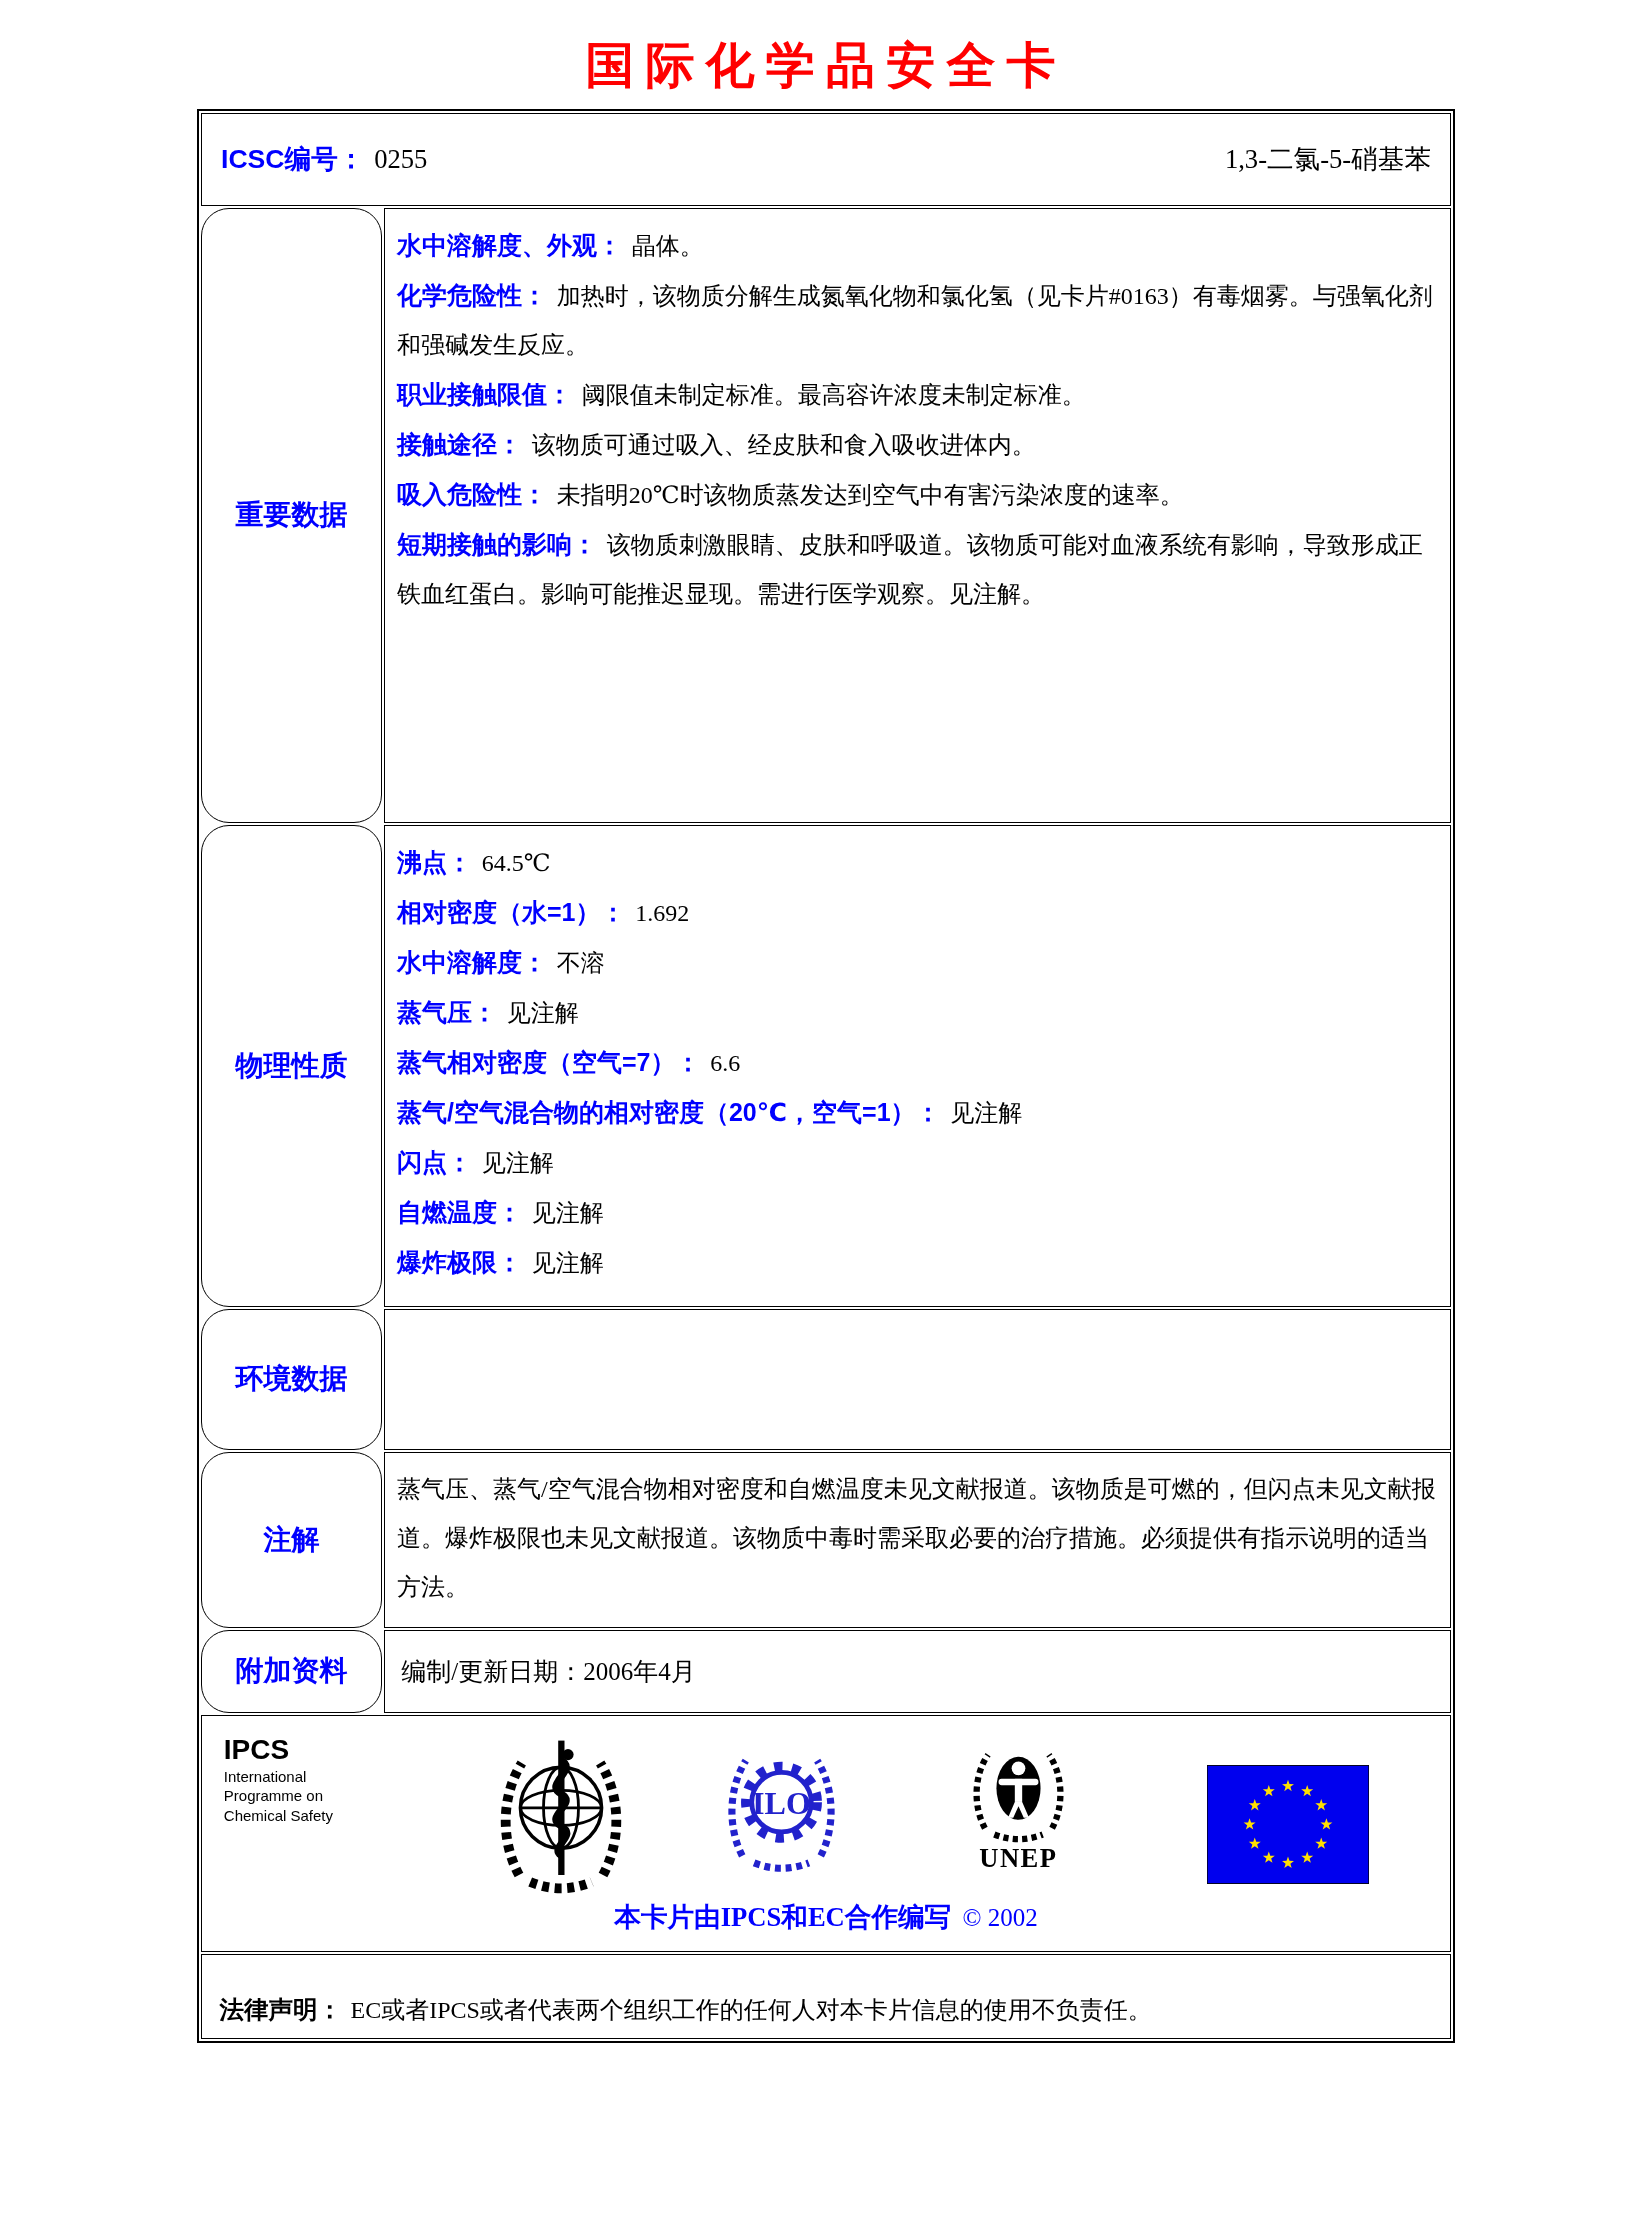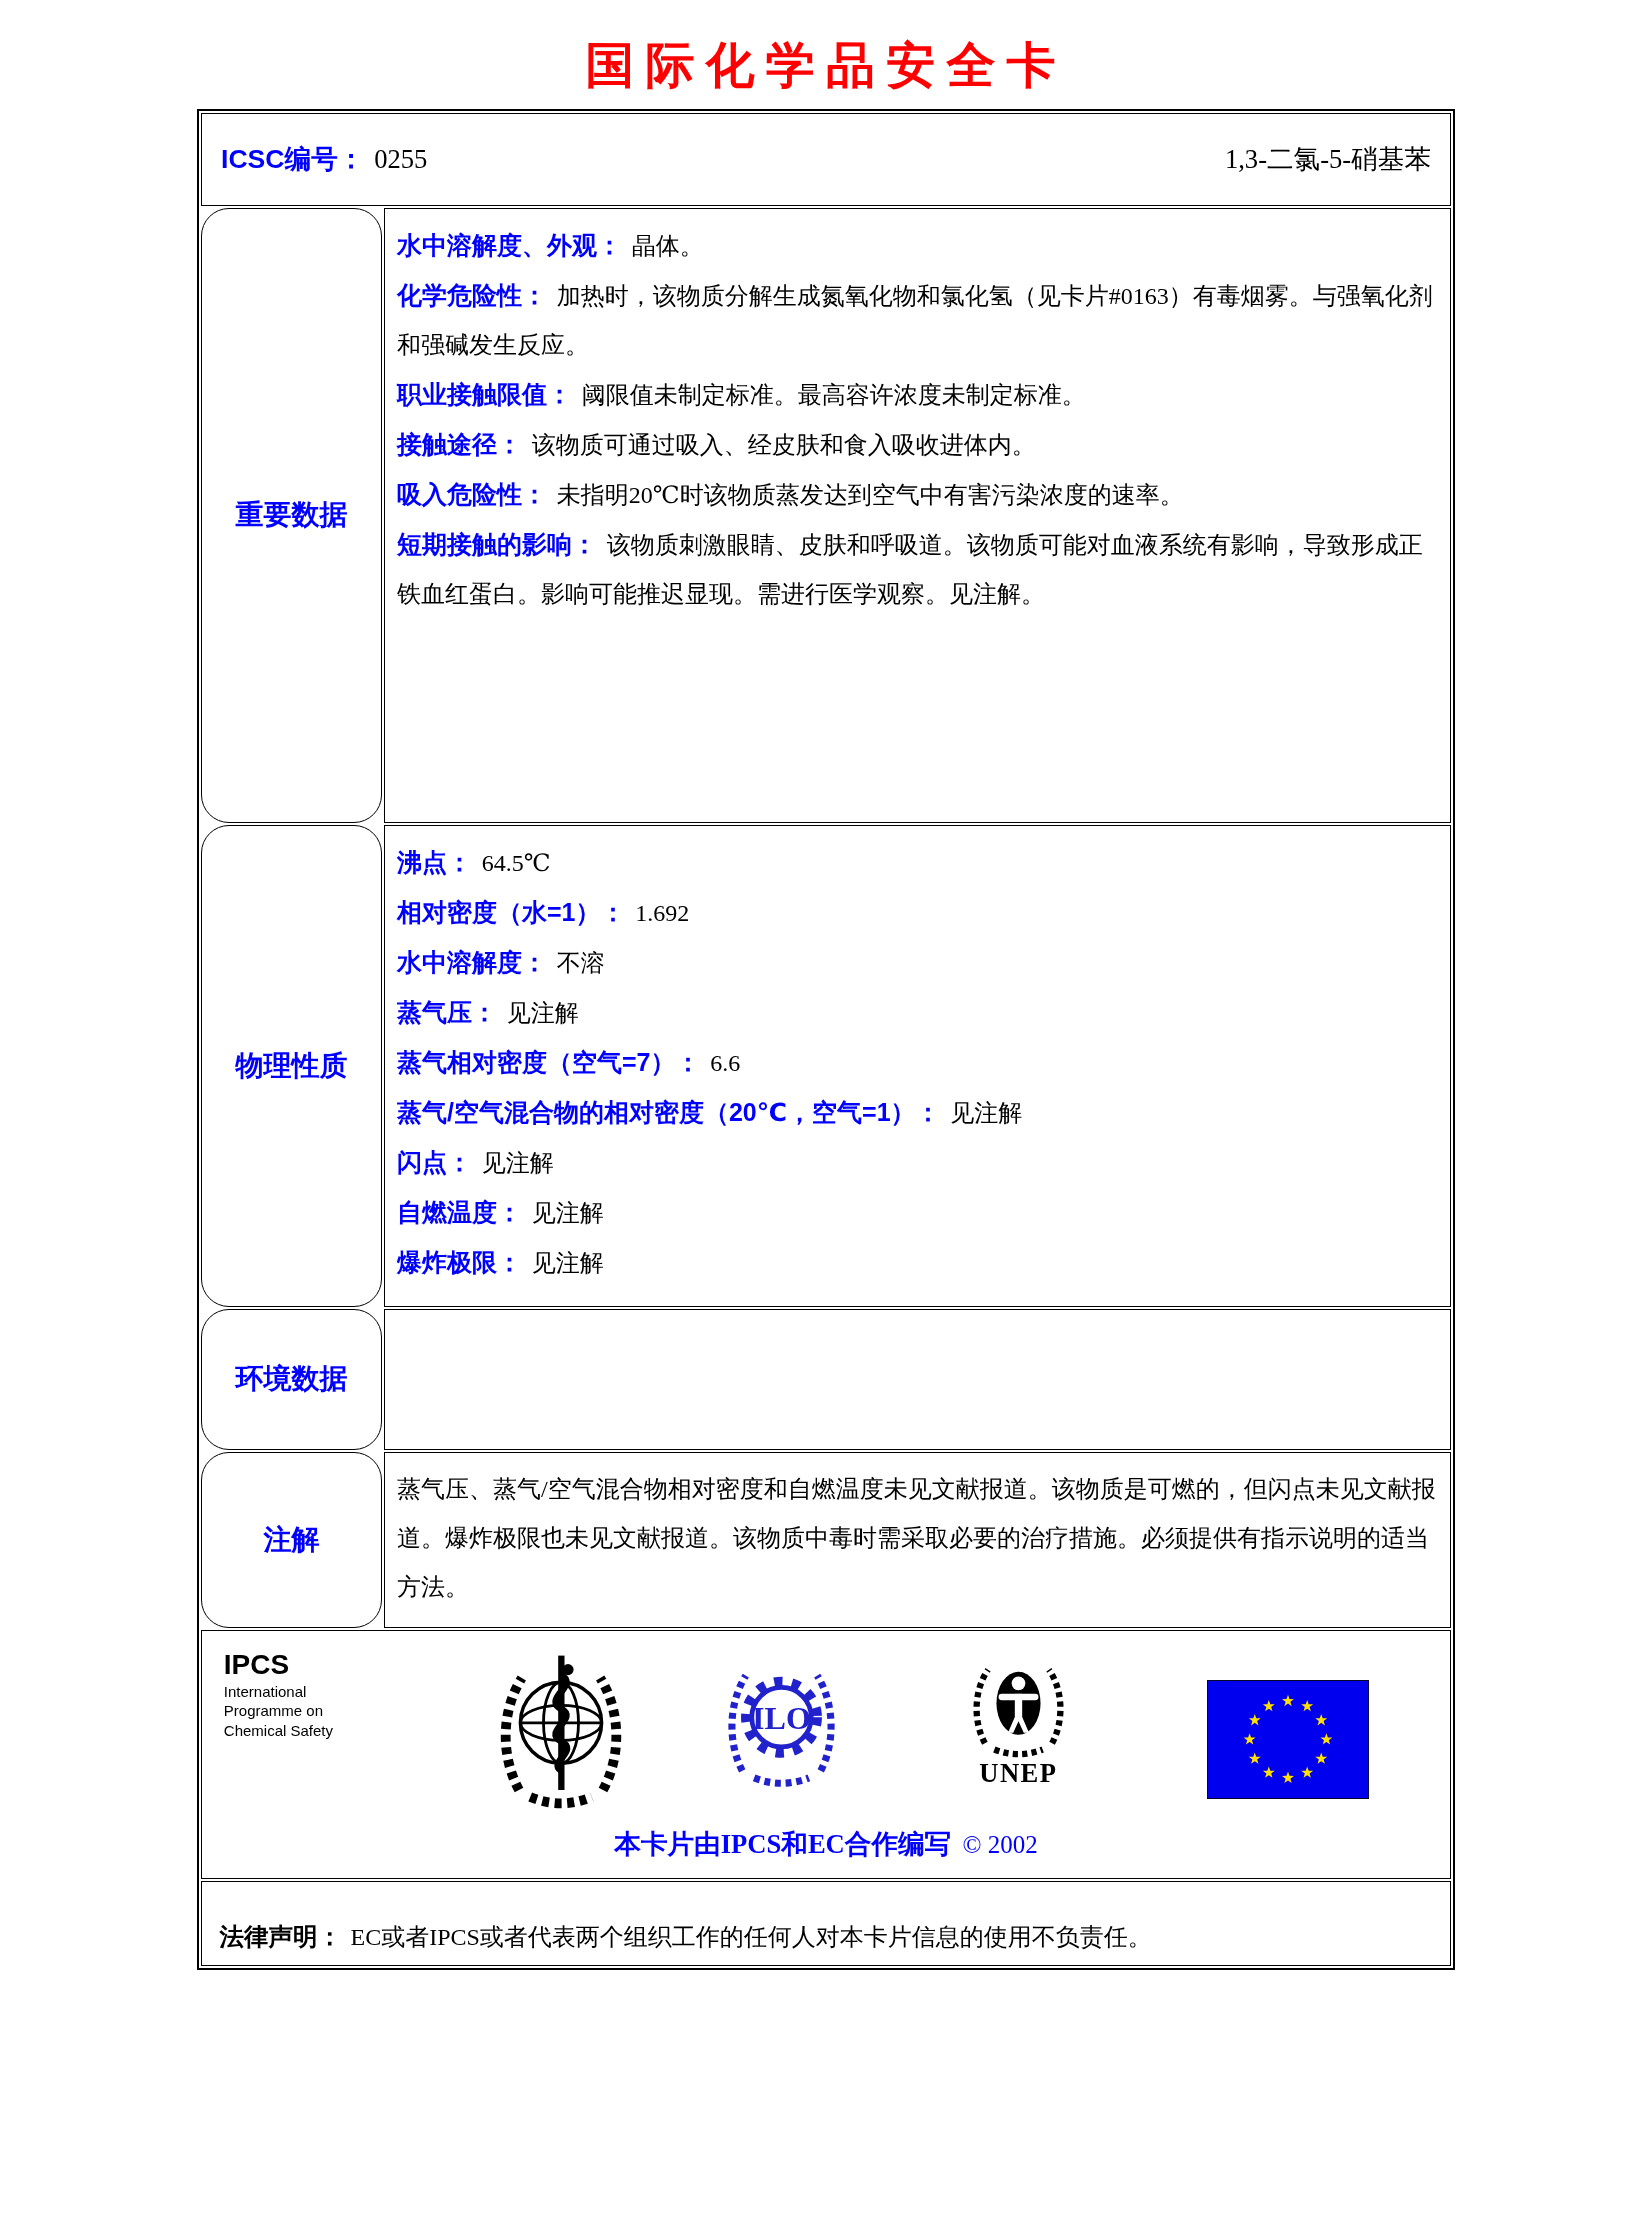--- a/index.html
+++ b/index.html
@@ -75,21 +75,21 @@
   .logos-wrap { display:flex; flex-direction:column; height:100%; padding: 5.6px 7px 4.2px 7px; box-sizing:border-box; }
   .logos-row { display:flex; align-items:flex-start; }
   .ipcs-block { margin-left: 2.8px; width: 203px; font-family: "Liberation Sans","DejaVu Sans",sans-serif; }
   .ipcs-title { font-size: 28px; font-weight: bold; color:#000; line-height:1.2; }
   .ipcs-sub { font-size: 15px; color:#000; line-height:1.3; }
   .who-box { margin-left: 64px; margin-top: 1.4px; }
   .ilo-box { margin-left: 91px; margin-top: 5.6px; }
   .unep-box { margin-left: 118px; margin-top: 7px; width: 119px; text-align:center; }
   .unep-label { font-family:"Liberation Serif","DejaVu Serif",serif; font-weight:bold; font-size:26.6px; color:#000; line-height:1; margin-top:-2.8px; letter-spacing:1.4px; }
   .eu-box { margin-left: 129px; margin-top: 32px; }
-  .credit-line { text-align:center; margin-top: 13px; font-size: 26.6px; color:#0000FF; }
+  .credit-line { text-align:center; margin-top: 1px; font-size: 26.6px; color:#0000FF; }
   .credit-text { font-weight: bold; font-family:"Liberation Serif","DejaVu Serif",serif; }
   .credit-year { font-weight: normal; margin-left: 11.2px; font-size: 25px; }
   .legal-flex { display:flex; align-items:flex-end; height:100%; padding:0 5.6px; font-size:24px; white-space:nowrap; }
   .legal-label { font-weight:bold; font-family:"Liberation Sans","DejaVu Sans",sans-serif; margin-right:8.4px; font-size:24.5px; }
 </style>
 </head>
 <body>
 
 <div class="page">
 
@@ -145,20 +145,26 @@
       <td class="section-content-cell h-env"></td>
     </tr>
 
     <tr>
       <td class="section-label-cell h-notes">注解</td>
       <td class="section-content-cell h-notes">
         <span class="entry-text">蒸气压、蒸气/空气混合物相对密度和自燃温度未见文献报道。该物质是可燃的，但闪点未见文献报道。爆炸极限也未见文献报道。该物质中毒时需采取必要的治疗措施。必须提供有指示说明的适当方法。</span>
       </td>
     </tr>
 
+    <tr>
+      <td class="section-label-cell h-addl">附加资料</td>
+      <td class="h-addl">
+        <div class="addl-flex">编制/更新日期：2006年4月</div>
+      </td>
+    </tr>
 
     <tr>
       <td colspan="2" class="h-logos">
         <div class="logos-wrap">
           <div class="logos-row">
 
             <div class="ipcs-block">
               <div class="ipcs-title">IPCS</div>
               <div class="ipcs-sub">International</div>
               <div class="ipcs-sub">Programme on</div>

